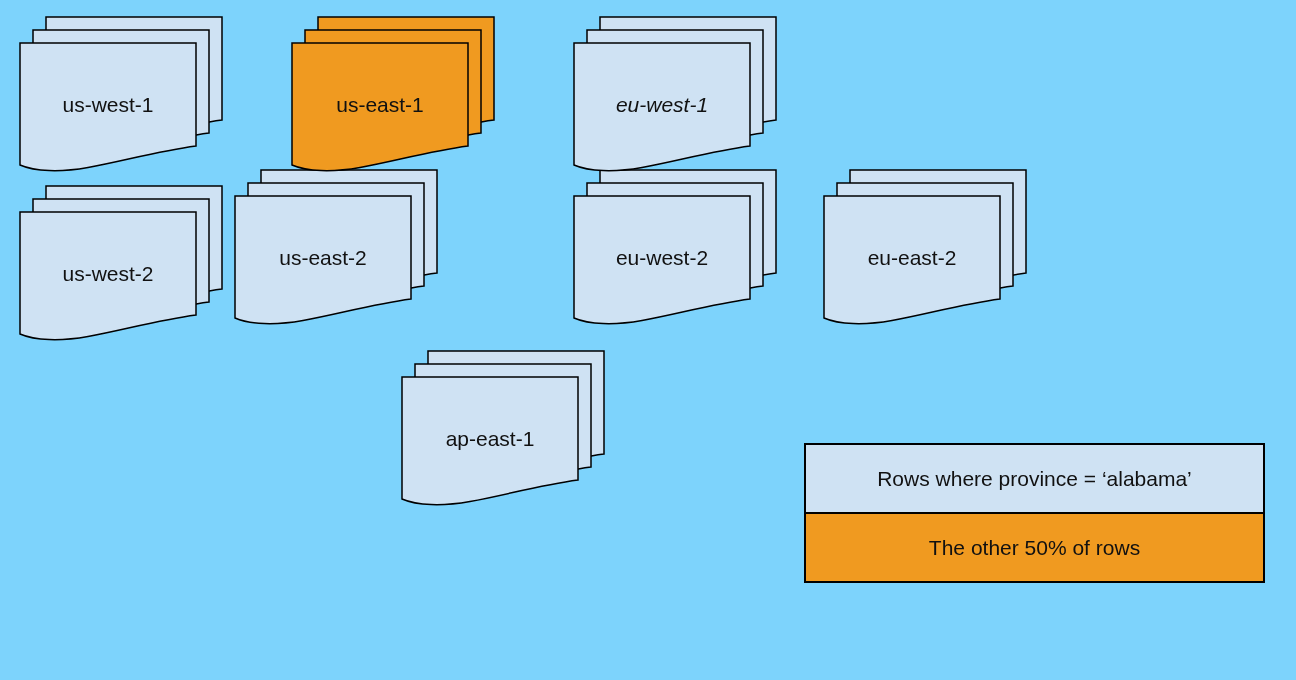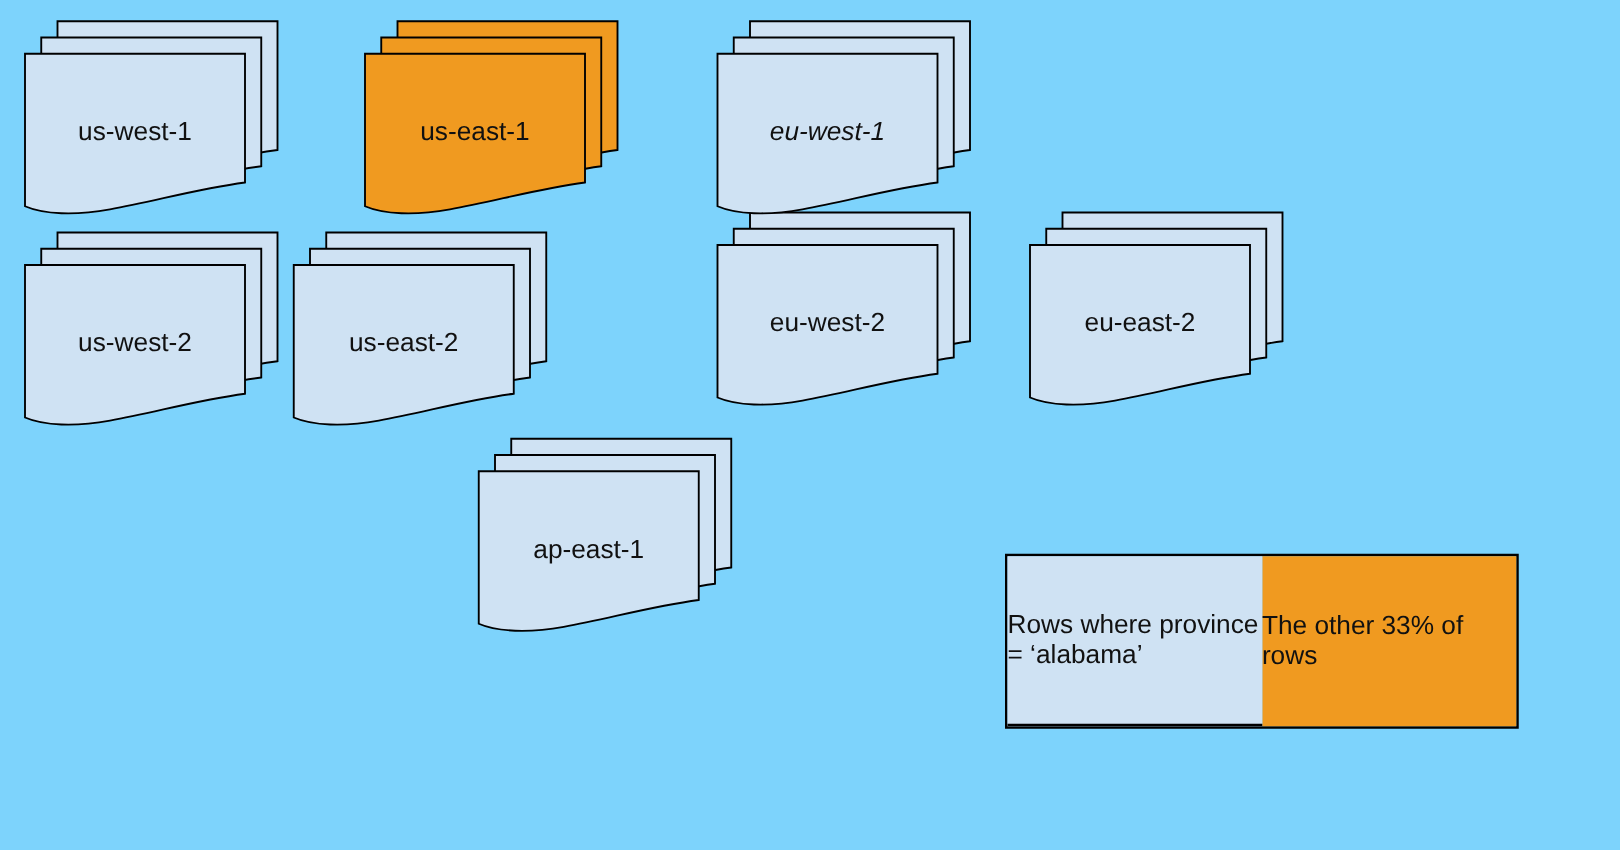--- a/index.html
+++ b/index.html
@@ -19,24 +19,24 @@
   }
   .stack text{
     fill:#111111;
     font-family:"Liberation Sans", sans-serif;
     font-size:21px;
   }
   .z4{z-index:4}.z3{z-index:3}.z2{z-index:2}.z1{z-index:1}
   .legend{
     position:absolute;
     left:804px;top:443px;
-    width:411px;height:140px;
+    width:461px;height:140px;
     border:2px solid #000000;
     box-sizing:border-box;
-    display:flex;flex-direction:row;
+    display:flex;flex-direction:column;
     z-index:5;
   }
   .legend-row{
     flex:1;
     display:flex;align-items:center;justify-content:center;
     font-size:21px;color:#111111;
   }
   .legend-row:first-child{border-bottom:2px solid #000000;}
 </style>
 </head>
@@ -80,21 +80,21 @@
 
   <div class="stack z3" style="left: 19px; top: 184px; --doc-fill: #cfe2f3;">
     <svg viewBox="0 0 204 160">
       <use href="#docShape" x="27" y="2"></use>
         <use href="#docShape" x="14" y="15"></use>
         <use href="#docShape" x="1" y="28"></use>
       <text x="89" y="97" text-anchor="middle">us-west-2</text>
     </svg>
   </div>
 
-  <div class="stack z3" style="left: 234px; top: 184px; --doc-fill: #cfe2f3;">
+  <div class="stack z3" style="left: 234px; top: 168px; --doc-fill: #cfe2f3;">
     <svg viewBox="0 0 204 160">
       <use href="#docShape" x="27" y="2"></use>
         <use href="#docShape" x="14" y="15"></use>
         <use href="#docShape" x="1" y="28"></use>
       <text x="89" y="97" text-anchor="middle">us-east-2</text>
     </svg>
   </div>
 
   <div class="stack z3" style="left: 573px; top: 168px; --doc-fill: #cfe2f3;">
     <svg viewBox="0 0 204 160">
@@ -107,32 +107,32 @@
 
   <div class="stack z3" style="left: 791px; top: 168px; padding-left: 32px; --doc-fill: #cfe2f3;">
     <svg viewBox="0 0 204 160">
       <use href="#docShape" x="27" y="2"></use>
         <use href="#docShape" x="14" y="15"></use>
         <use href="#docShape" x="1" y="28"></use>
       <text x="89" y="97" text-anchor="middle">eu-east-2</text>
     </svg>
   </div>
 
-  <div class="stack z2" style="left: 382px; top: 349px; --doc-fill: #cfe2f3;">
+  <div class="stack z2" style="left: 401px; top: 349px; --doc-fill: #cfe2f3;">
     <svg viewBox="0 0 204 160">
       <use href="#docShape" x="27" y="2"></use>
         <use href="#docShape" x="14" y="15"></use>
         <use href="#docShape" x="1" y="28"></use>
       <text x="89" y="97" text-anchor="middle">ap-east-1</text>
     </svg>
   </div>
 
 
   <div class="legend">
     <div class="legend-row" style="background: rgb(207, 226, 243);">
       <span>Rows where province = ‘alabama’</span>
     </div>
     <div class="legend-row" style="background: rgb(240, 154, 32);">
-      <span>The other 33% of rows</span>
+      <span>The other 50% of rows</span>
     </div>
   </div>
 
 </div>
 
 </body></html>

